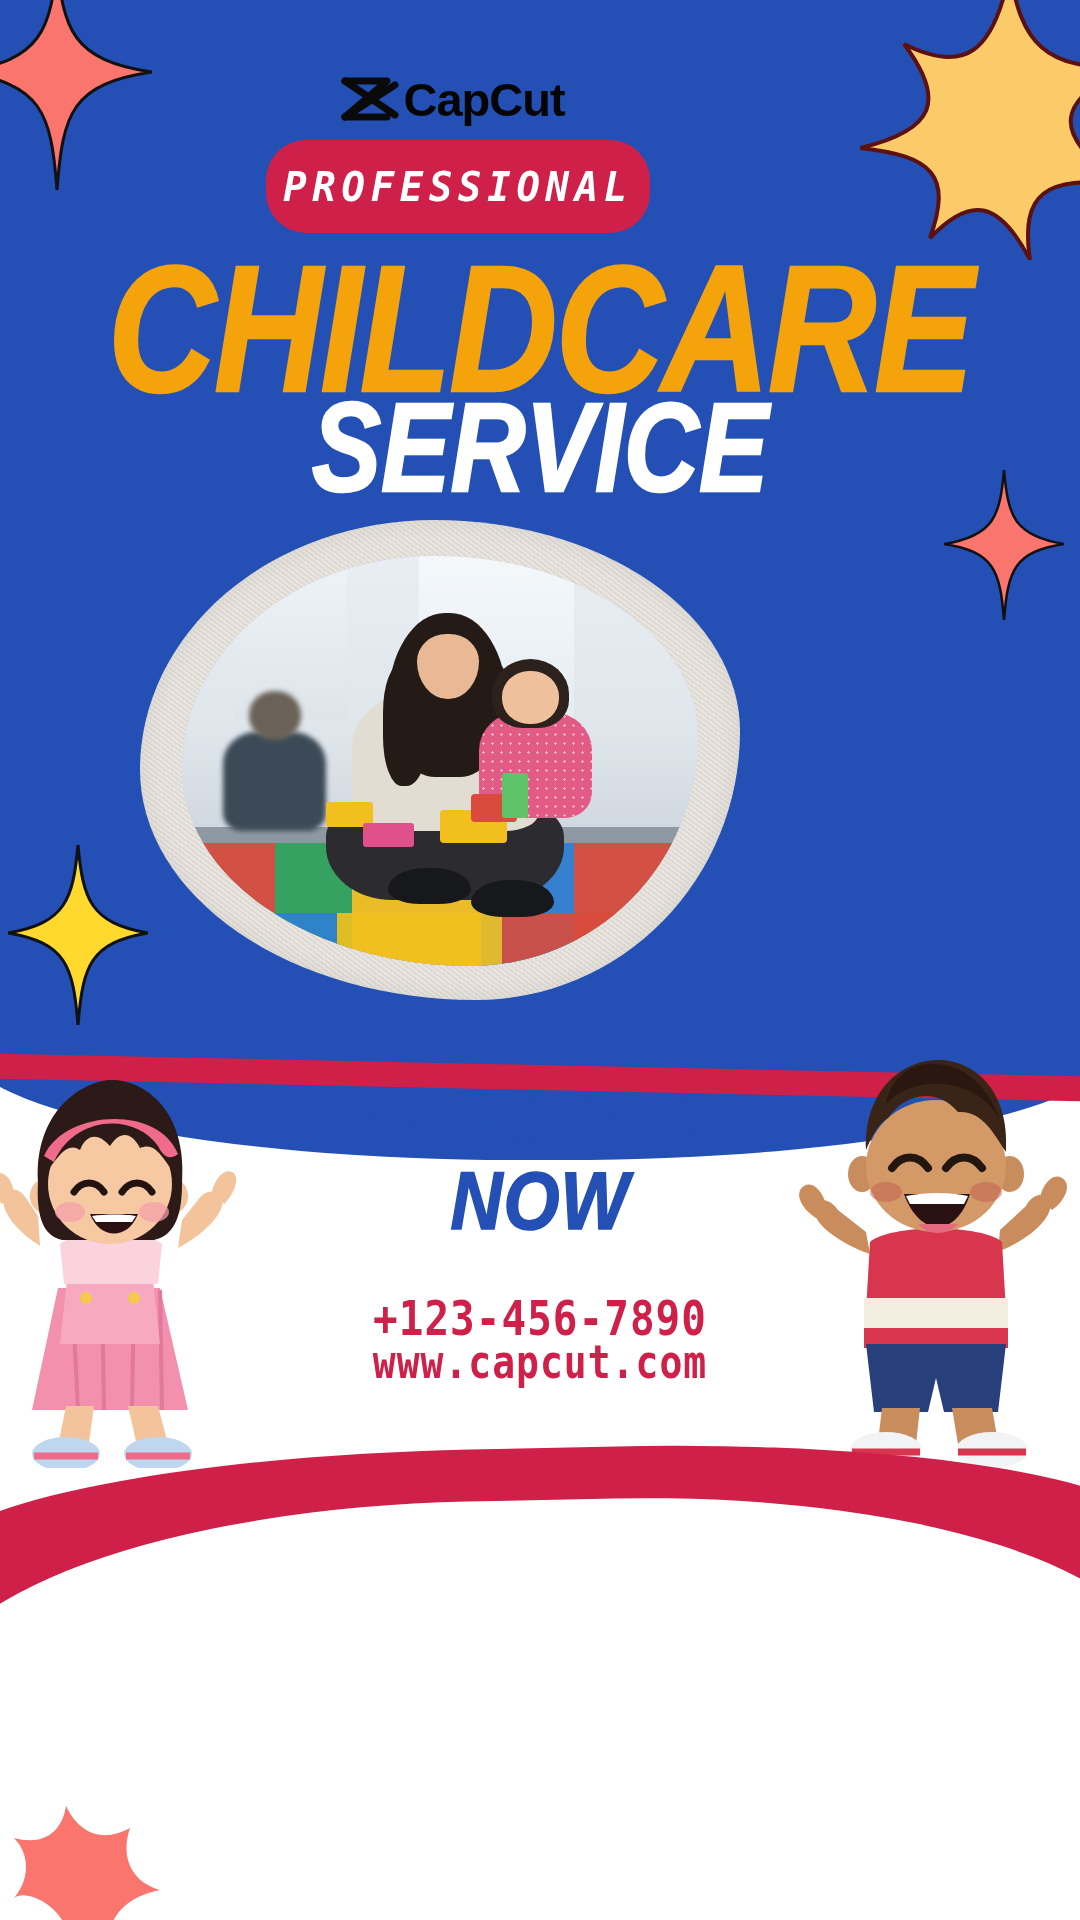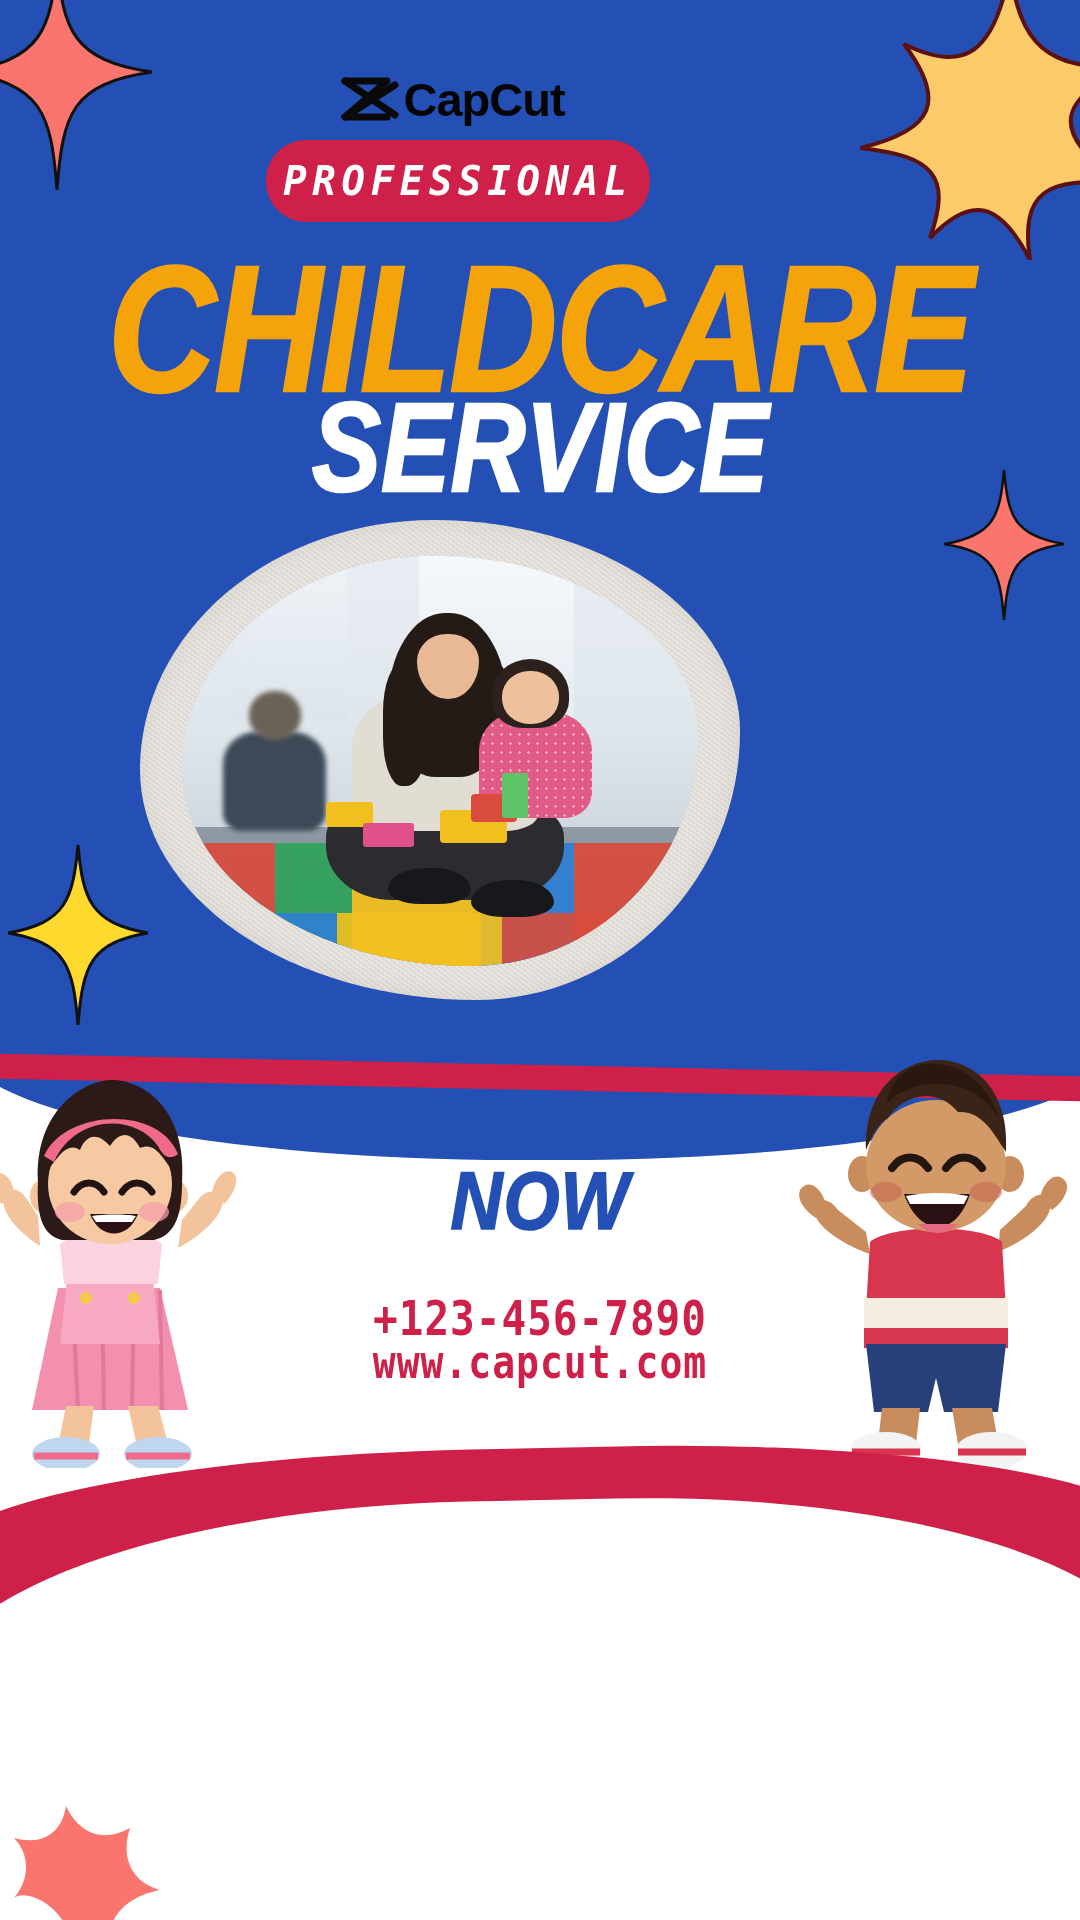--- a/index.html
+++ b/index.html
@@ -62,21 +62,21 @@
   
   .logo-row{
     position:absolute; top:72px; left:0; width:904px;
     display:flex; align-items:center; justify-content:center; gap:2px;
   }
   .logo-mark{ width:62px; height:50px; }
   .logo-text{ font-size:47px; font-weight:700; color:#050505; letter-spacing:-1px; }
 
   
   .badge{
-    position:absolute; top:140px; left:266px; width:384px; height:82px;
+    position:absolute; top:140px; left:266px; width:384px; height:93px;
     background:#CE2048; border-radius:40px;
     display:flex; align-items:center; justify-content:center;
   }
   .badge-text{
     color:#fff; font-weight:700; font-style:italic; font-size:41px;
     letter-spacing:6px; font-family:"DejaVu Sans Mono", monospace;
     transform:scaleX(0.95);
   }
 
   

